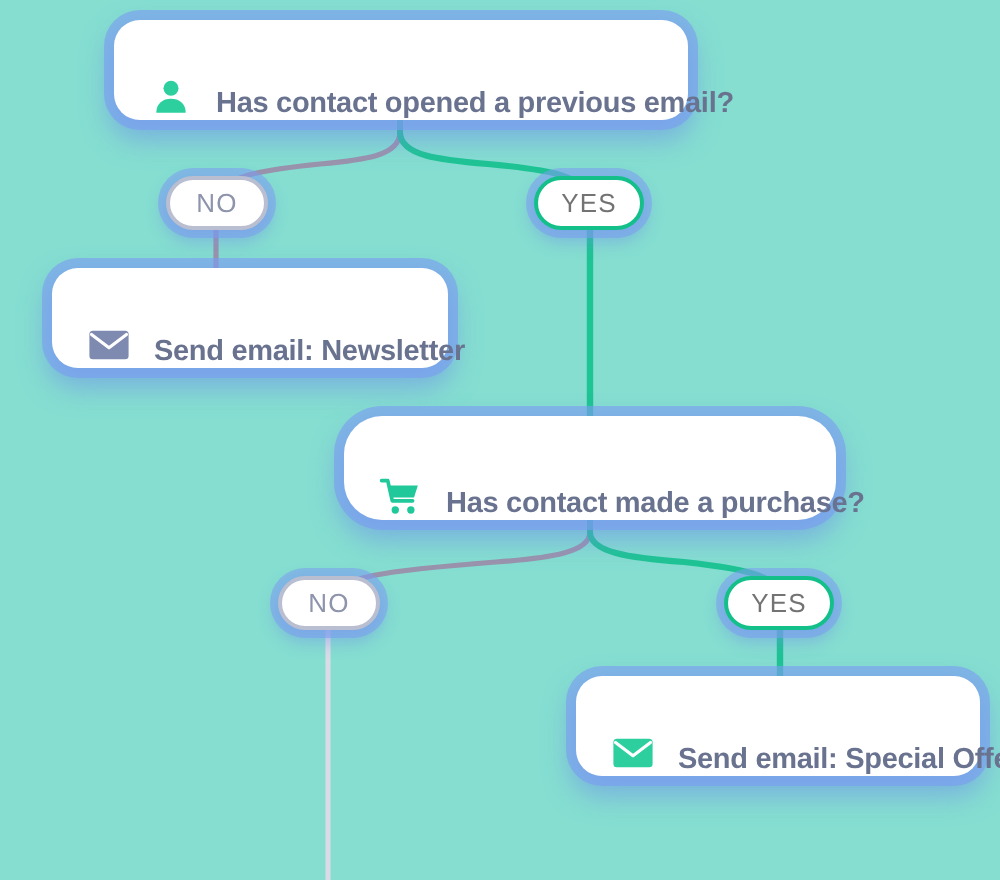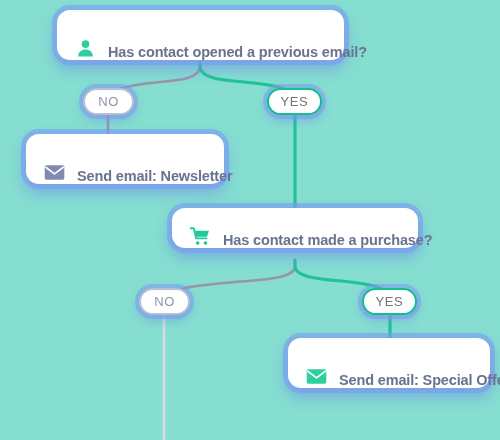--- a/index.html
+++ b/index.html
@@ -54,21 +54,21 @@
   .node .label {
     font-size: 14.5px;
     font-weight: 700;
     color: #69738f;
     letter-spacing: -0.15px;
     white-space: nowrap;
   }
 
   #node-opened-email { left: 57px;  top: 10px;  width: 287px; height: 50px; }
   #node-newsletter   { left: 10px;  top: 134px; width: 198px; height: 50px; margin-left: 16px; }
-  #node-purchase     { left: 172px; top: 208px; width: 246px; height: 40px; }
+  #node-purchase     { left: 172px; top: 208px; width: 246px; height: 52px; border-radius: 19px; }
   #node-special      { left: 288px; top: 338px; width: 202px; height: 50px; }
 
   
   .pill {
     position: absolute;
     display: flex;
     align-items: center;
     justify-content: center;
     height: 27px;
     border-radius: 14px;

